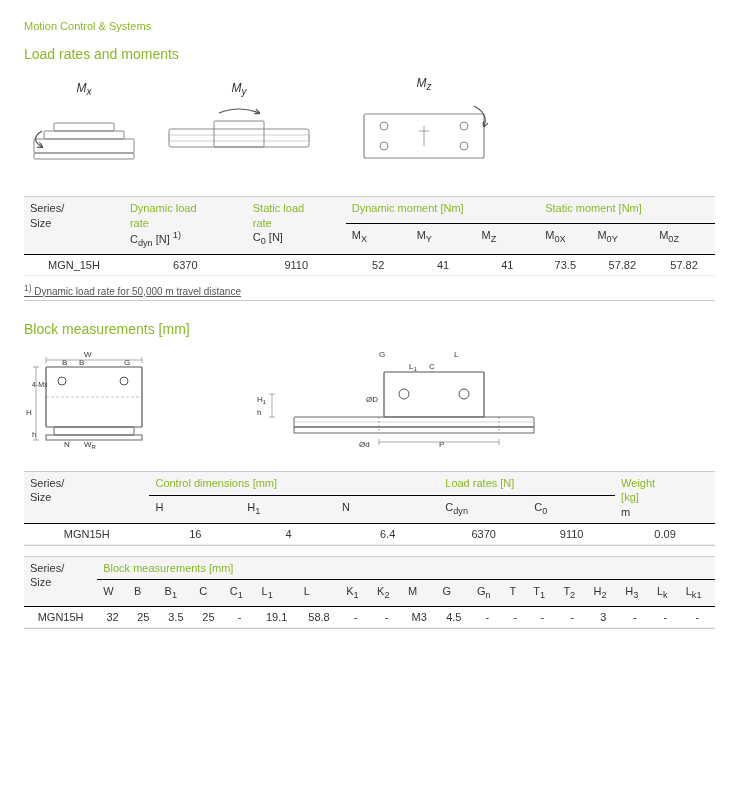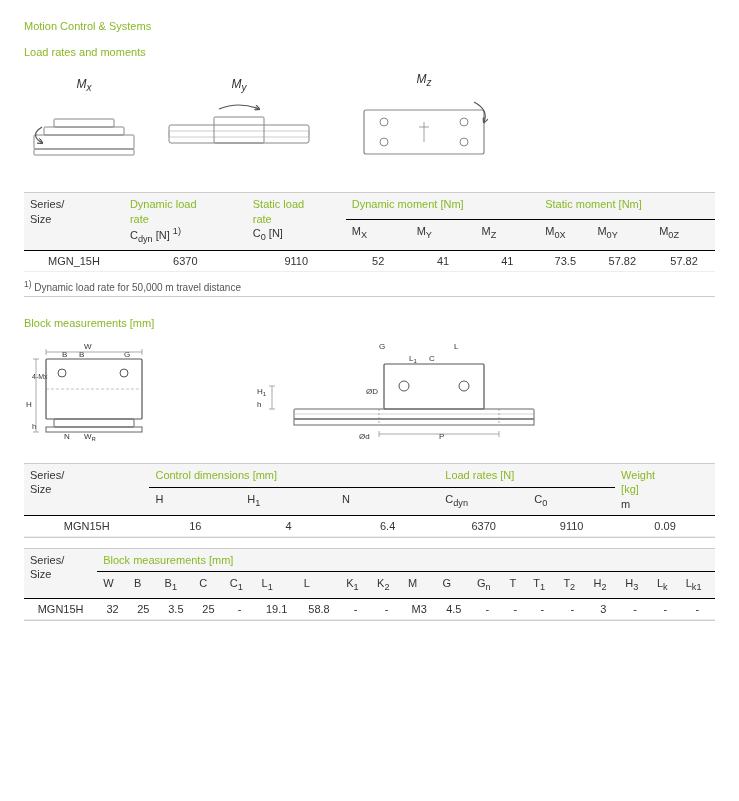--- a/index.html
+++ b/index.html
@@ -10,21 +10,21 @@
       background: #fff;
       width: 739px;
       min-height: 801px;
       padding: 20px 24px;
     }
     .datasheet-label { color: #8ab826; font-size: 13px; font-weight: normal; }
     .product-title { font-size: 15px; font-weight: bold; color: #333; margin-top: 2px; }
     .brand-label { color: #8ab826; font-size: 11px; text-align: center; }
     .header-row { display: flex; justify-content: space-between; align-items: flex-start; }
 
-    .section-title { color: #8ab826; font-size: 11px; margin: 14px 0 8px 0; }
+    .section-title { color: #8ab826; font-size: 14px; margin: 14px 0 8px 0; }
 
     
     .diagrams-row {
       display: flex;
       gap: 20px;
       align-items: center;
       margin-bottom: 14px;
       padding: 6px 0;
     }
     .diagram-item {
@@ -59,21 +59,21 @@
       border-bottom: 1px solid #000000;
       vertical-align: top;
       line-height: 1.3;
     }
     td {
       padding: 4px 6px;
       border-bottom: 1px solid #eee;
       vertical-align: middle;
       text-align: center;
     }
-    .footnote { font-size: 10px; color: #555; margin-top: 4px; padding: 3px 0; }
+    .footnote { font-size: 10px; color: #555; margin-top: 4px; padding: 3px 0; text-decoration: underline; }
     .col-header-green { color: #8ab826; }
 
     
     .block-diag-area {
       display: flex;
       gap: 30px;
       align-items: center;
       margin: 10px 0 14px 0;
       min-height: 110px;
     }

